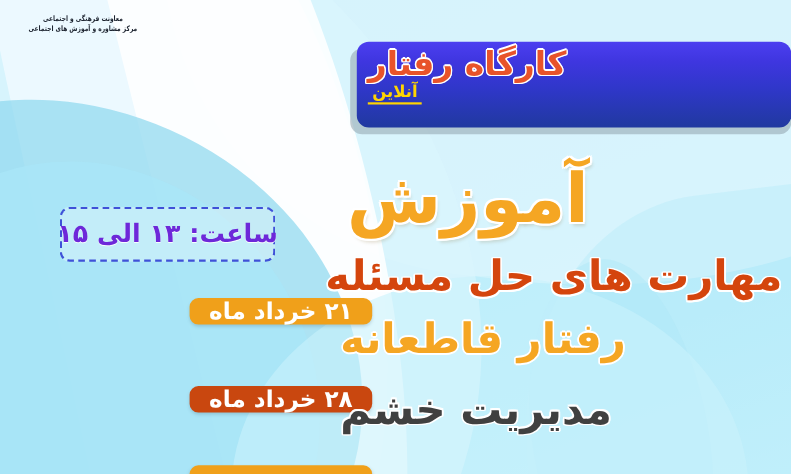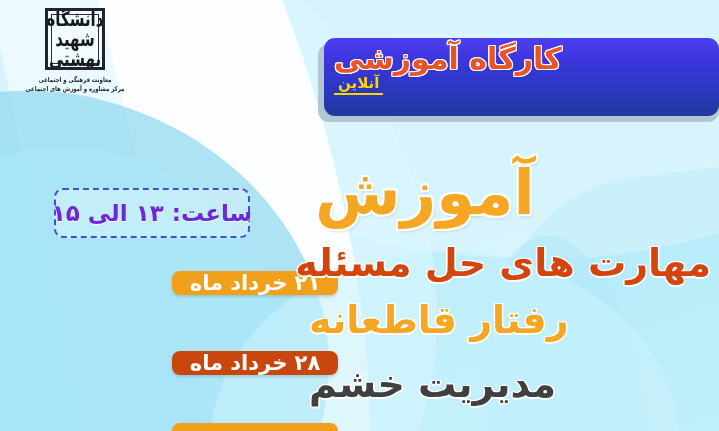--- a/index.html
+++ b/index.html
@@ -277,21 +277,21 @@
   .badge-2 { top: 351px; background: #c9470f; }
   .badge-3 {
     top: 423px;
     background: #f0a01a;
     height: 42px;
   }
 
   
   .titles {
     position: absolute;
-    top: 160px;
+    top: 148px;
     right: 8px;
     width: 420px;
     z-index: 6;
     direction: rtl;
     text-align: left;
   }
   .title-main {
     font-size: 62px;
     font-weight: 700;
     line-height: 1.05;
@@ -340,30 +340,27 @@
   <div class="wave wave-a"></div>
   <div class="wave wave-b"></div>
   <div class="wave wave-c"></div>
   <div class="wave wave-d"></div>
   <div class="wave wave-e"></div>
   <div class="wave wave-g"></div>
   <div class="wave wave-h"></div>
   <div class="wave wave-i"></div>
 
   <div class="logo-block">
-    <div class="logo-mark">
-      <div class="logo-script">دانشگاه شهید بهشتی</div>
-    </div>
     <div class="logo-caption">معاونت فرهنگی و اجتماعی</div>
     <div class="logo-caption" style="margin-top:1px">مرکز مشاوره و آموزش های اجتماعی</div>
   </div>
 
   <div class="banner-shadow"></div>
   <div class="banner">
-    <div class="banner-line1">کارگاه آموزشی</div>
+    <div class="banner-line1">کارگاه رفتار</div>
     <div class="banner-line2">آنلاین</div>
   </div>
 
   <div class="time-box">
     <div class="time-text">ساعت: ۱۳ الی ۱۵</div>
   </div>
 
   <div class="badge badge-1">
     <span class="badge-text">۲۱ خرداد ماه</span>
   </div>

